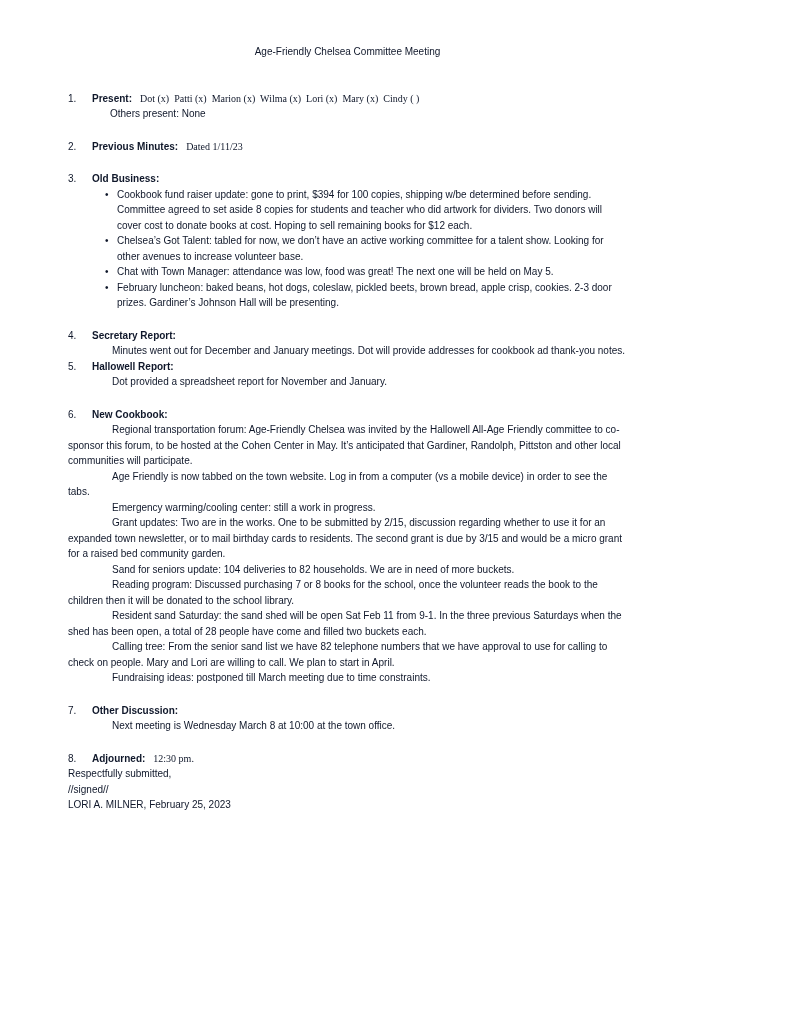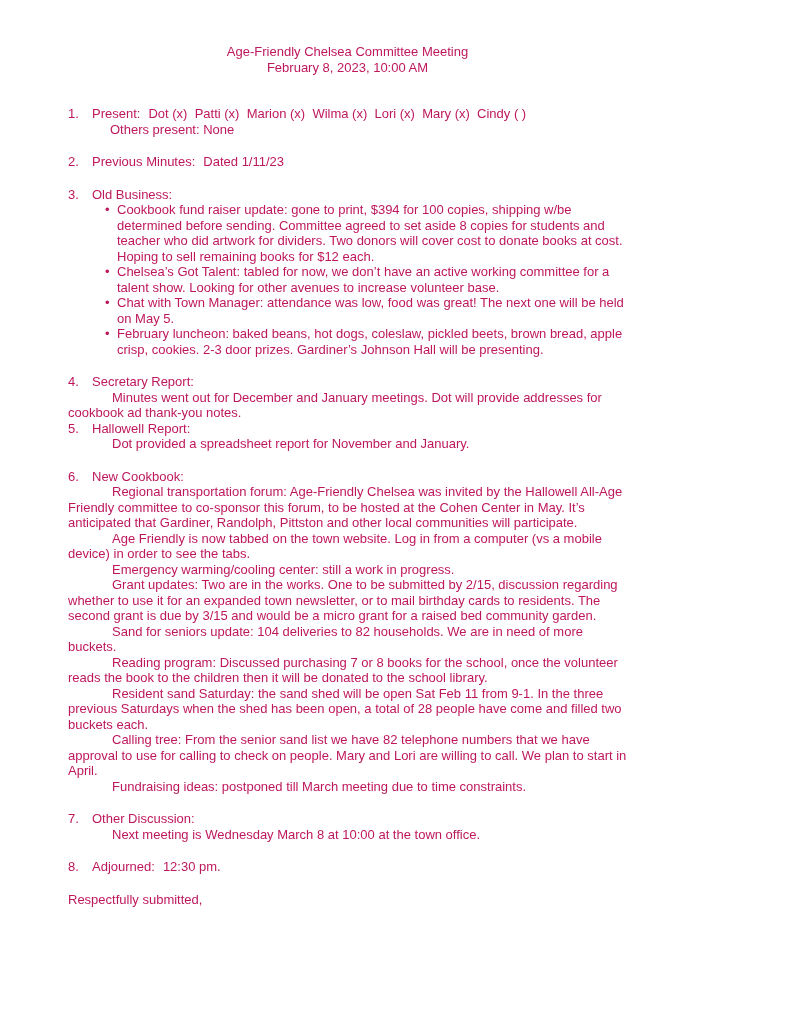--- a/index.html
+++ b/index.html
@@ -5,60 +5,59 @@
   * { margin: 0; padding: 0; box-sizing: border-box; }
   html, body {
     background: #ffffff;
     font-family: "Liberation Sans", "DejaVu Sans", sans-serif;
   }
   .page {
     position: relative;
     width: 695px;
     height: 1023px;
     background: #ffffff;
-    color: #be185d;
-    font-size: 13px;
+    color: #0f172a;
+    font-size: 10px;
     line-height: 15.5px;
     padding: 44px 68px 0 68px;
     overflow: hidden;
   }
   .title-block { text-align: center; }
   .section { margin-top: 17px; }
   .section.first { margin-top: 31px; }
   .section.no-gap { margin-top: 0; }
   .sec-header { display: flex; }
   .num {
     width: 24px;
     flex-shrink: 0;
   }
-  .label { font-weight: 400; padding-right: 8px; }
-  .inline-text { white-space: pre-wrap; }
+  .label { font-weight: 700; padding-right: 8px; }
+  .inline-text { white-space: pre-wrap; font-family: Liberation Serif, serif; }
   .sub-line { padding-left: 42px; }
   .para { text-indent: 44px; }
   .bullets {
     list-style: none;
     padding-left: 49px;
   }
   .bullets li { position: relative; }
   .bullets li::before {
     content: "\2022";
     position: absolute;
     left: -12px;
     top: 0;
   }
-  .closing { margin-top: 17px; }
+  .closing { }
 </style>
 </head>
 <body>
 
 <div class="page">
 
   <div class="title-block">
     <div>Age-Friendly Chelsea Committee Meeting</div>
-    <div>February 8, 2023, 10:00 AM</div>
   </div>
 
   <div class="section first">
     <div class="sec-header">
       <span class="num">1.</span>
       <span><span class="label">Present:</span><span class="inline-text">Dot (x)  Patti (x)  Marion (x)  Wilma (x)  Lori (x)  Mary (x)  Cindy ( )</span></span>
     </div>
     <div class="sub-line">Others present: None</div>
   </div>
 
@@ -124,14 +123,18 @@
 
   <div class="section">
     <div class="sec-header">
       <span class="num">8.</span>
       <span><span class="label">Adjourned:</span><span class="inline-text">12:30 pm.</span></span>
     </div>
   </div>
 
   <div class="closing">Respectfully submitted,</div>
 
+  <div class="closing">
+    <div>//signed//</div>
+    <div>LORI A. MILNER, February 25, 2023</div>
+  </div>
 
 </div>
 
 </body></html>

